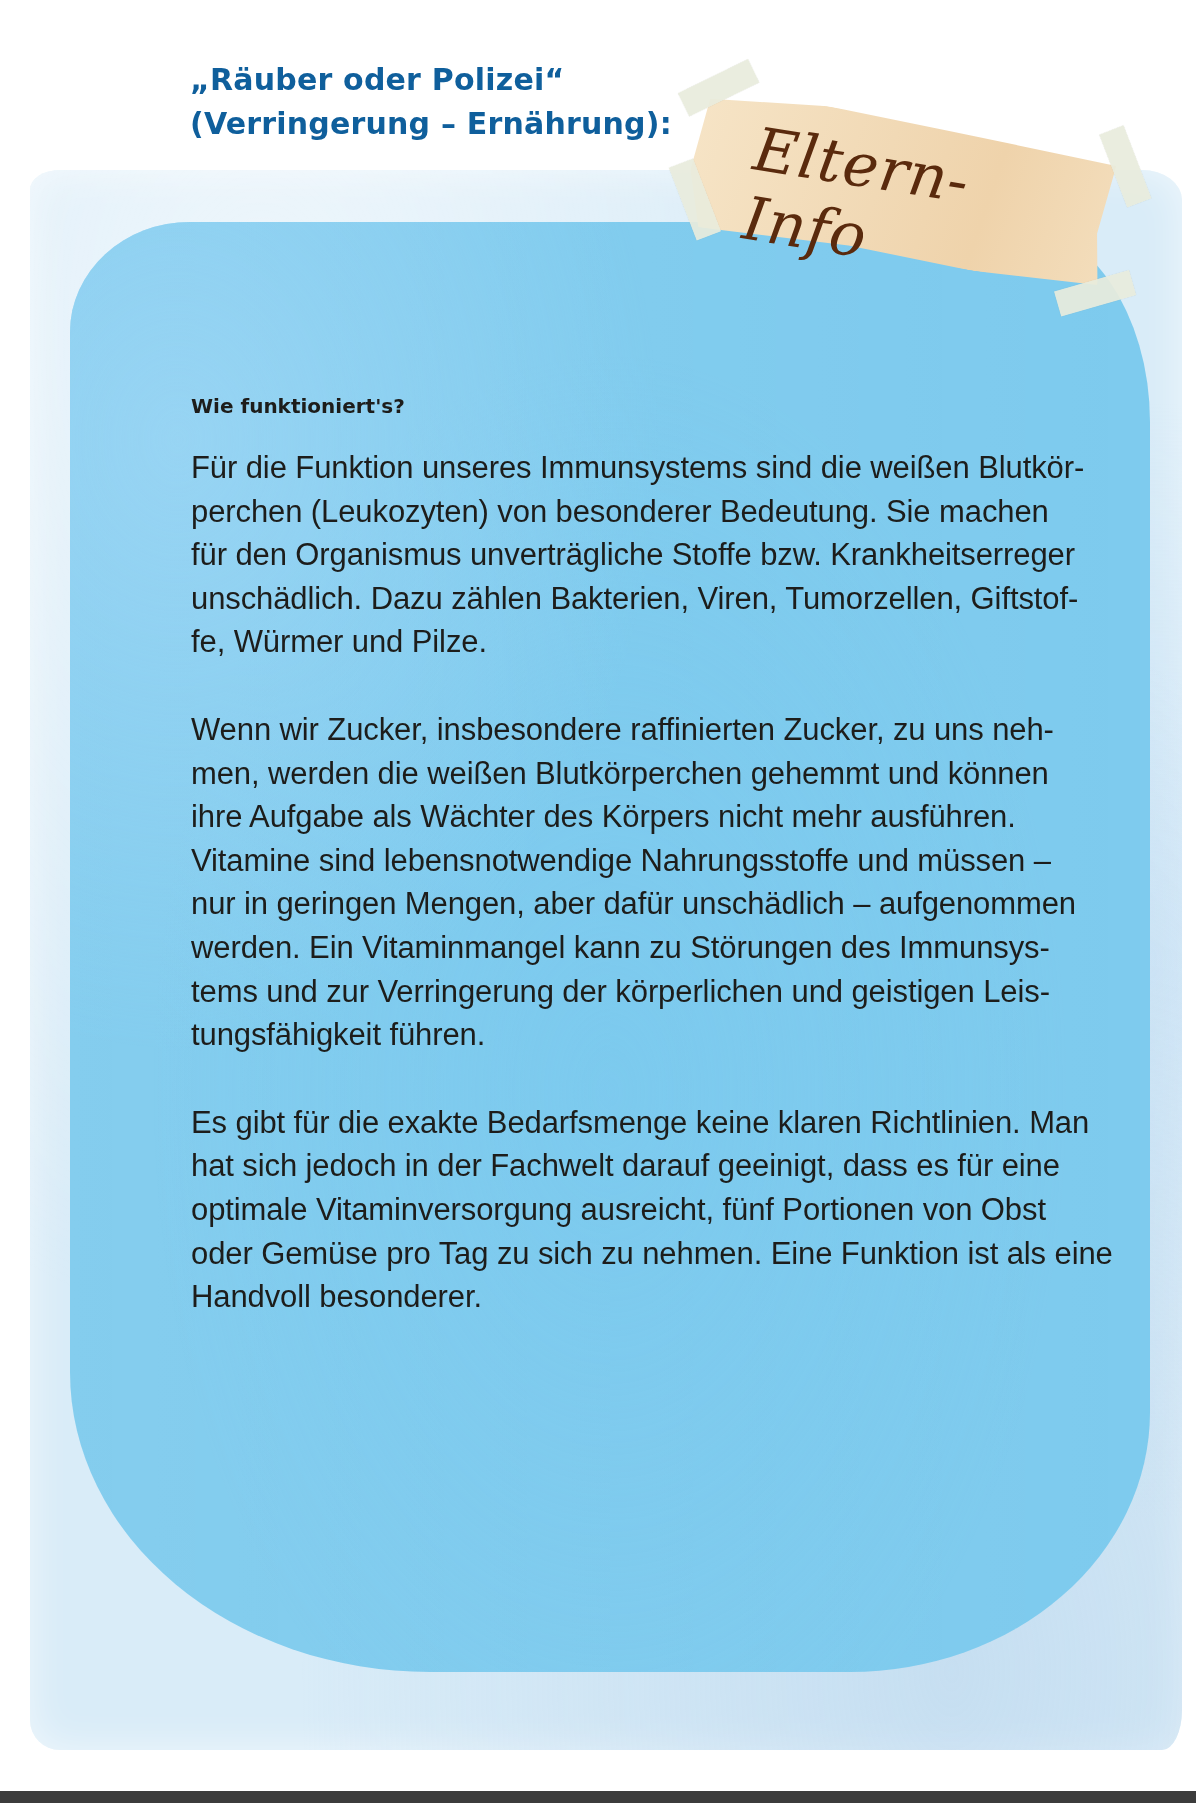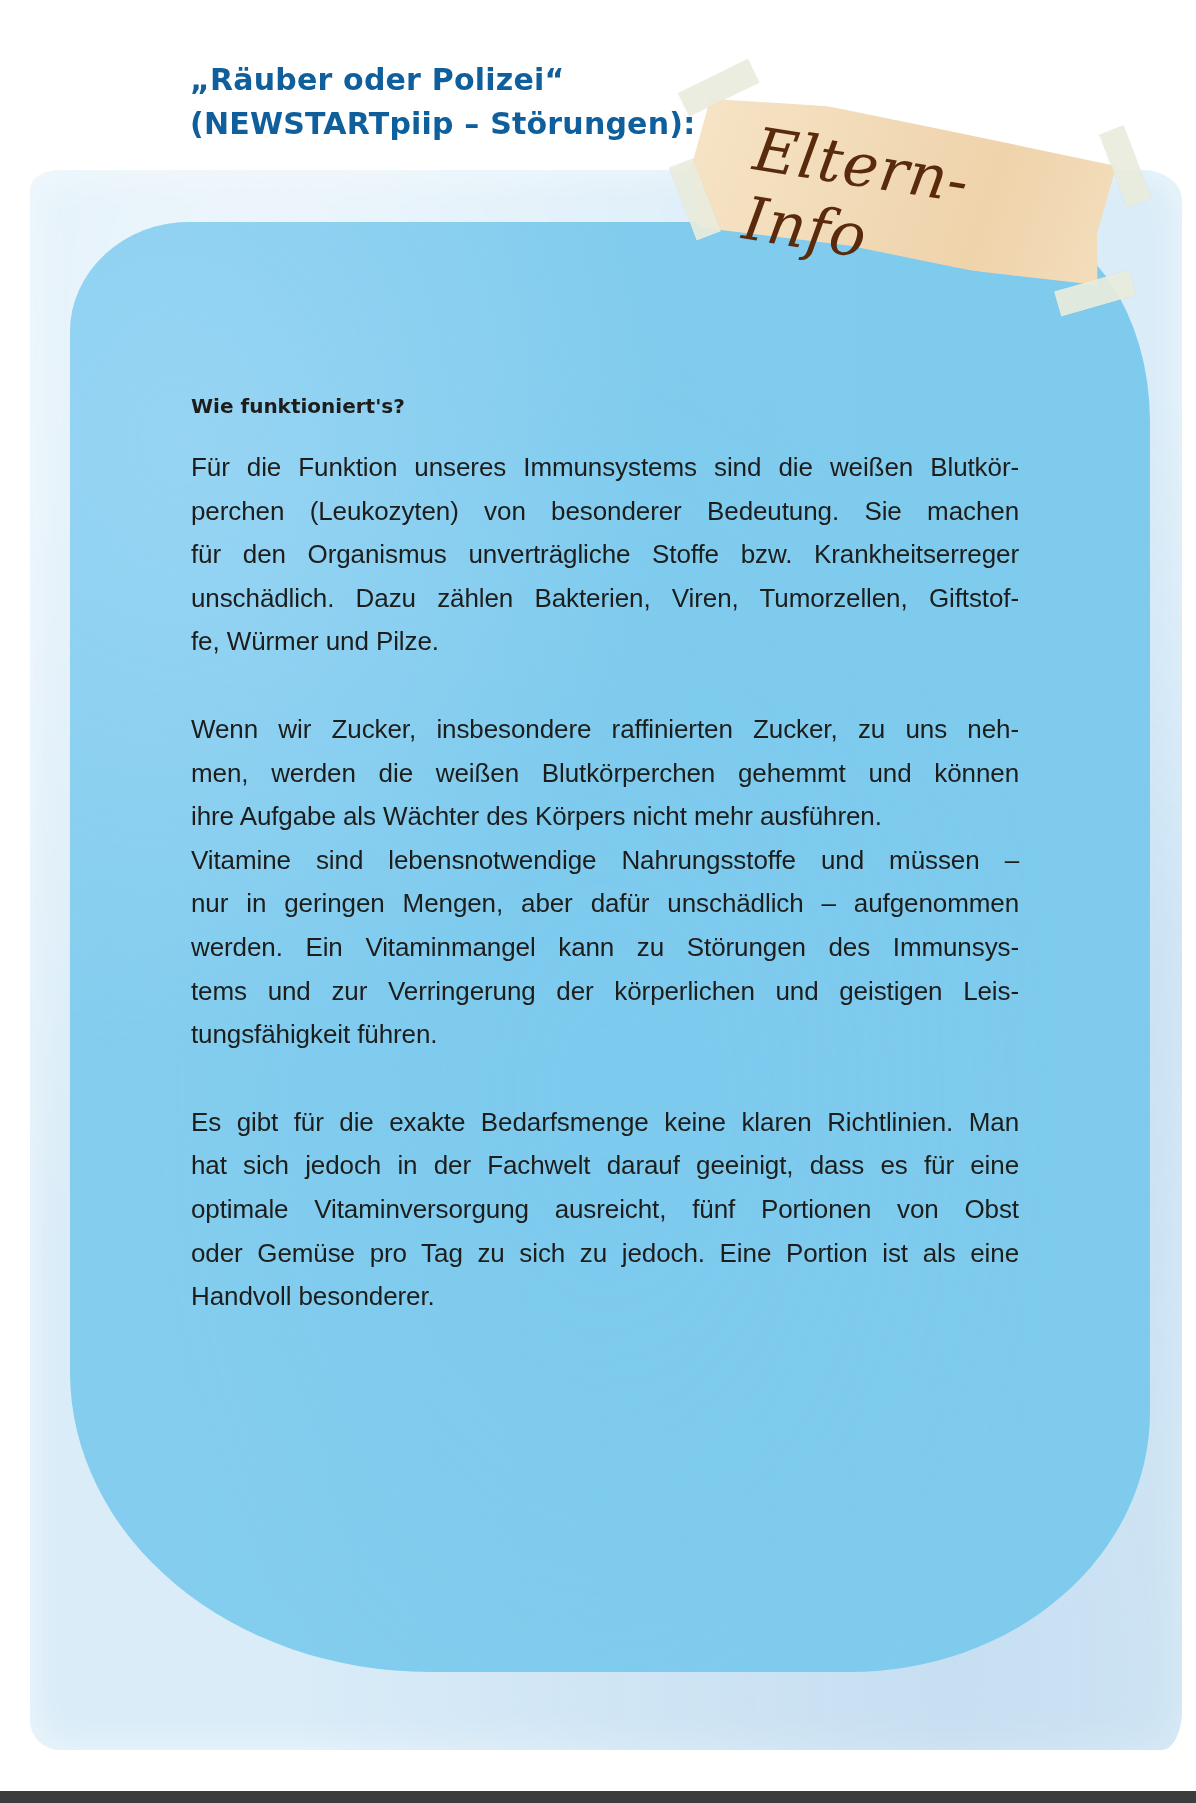--- a/index.html
+++ b/index.html
@@ -77,42 +77,42 @@
       position: absolute; left: 191px; top: 384px; width: 828px;
       color: #1d1d1b;
     }
     .section-heading {
       font-family: "DejaVu Sans", sans-serif; font-weight: bold;
       font-size: 20px; line-height: 44px; margin: 0 0 18px 0;
       color: #1d1d1b;
     }
     .para { margin: 0 0 44px 0; }
     .line {
-      display: block; font-size: 26px; line-height: 43.6px;
+      display: block; font-size: 31px; line-height: 43.6px;
       text-align: justify; text-align-last: justify; white-space: nowrap;
       font-family: "Liberation Sans", sans-serif; letter-spacing: -0.1px;
     }
     .line.last { text-align-last: left; }
 
     .bottom-bar {
       position: absolute; left: 0; bottom: 0; width: 1196px; height: 12px;
       background: #3c3c3c;
     }
   </style>
 </head>
 <body>
 
 <div class="page">
 
   <div class="wash-outer"></div>
   <div class="wash-inner"></div>
 
   <div class="doc-title">
     <div>„Räuber oder Polizei“</div>
-    <div>(NEWSTARTpiip – Störungen):</div>
+    <div>(Verringerung – Ernährung):</div>
   </div>
 
   <div class="note">
     <div class="note-paper"></div>
     <div class="tape tape-tl"></div>
     <div class="tape tape-bl"></div>
     <div class="tape tape-tr"></div>
     <div class="tape tape-br"></div>
     <div class="note-text">Eltern-Info</div>
   </div>
@@ -136,19 +136,19 @@
       <span class="line">nur in geringen Mengen, aber dafür unschädlich – aufgenommen</span>
       <span class="line">werden. Ein Vitaminmangel kann zu Störungen des Immunsys-</span>
       <span class="line">tems und zur Verringerung der körperlichen und geistigen Leis-</span>
       <span class="line last">tungsfähigkeit führen.</span>
     </div>
 
     <div class="para">
       <span class="line">Es gibt für die exakte Bedarfsmenge keine klaren Richtlinien. Man</span>
       <span class="line">hat sich jedoch in der Fachwelt darauf geeinigt, dass es für eine</span>
       <span class="line">optimale Vitaminversorgung ausreicht, fünf Portionen von Obst</span>
-      <span class="line">oder Gemüse pro Tag zu sich zu jedoch. Eine Portion ist als eine</span>
+      <span class="line">oder Gemüse pro Tag zu sich zu nehmen. Eine Funktion ist als eine</span>
       <span class="line last">Handvoll besonderer.</span>
     </div>
   </div>
 </div>
 
 <div class="bottom-bar"></div>
 
 </body></html>

